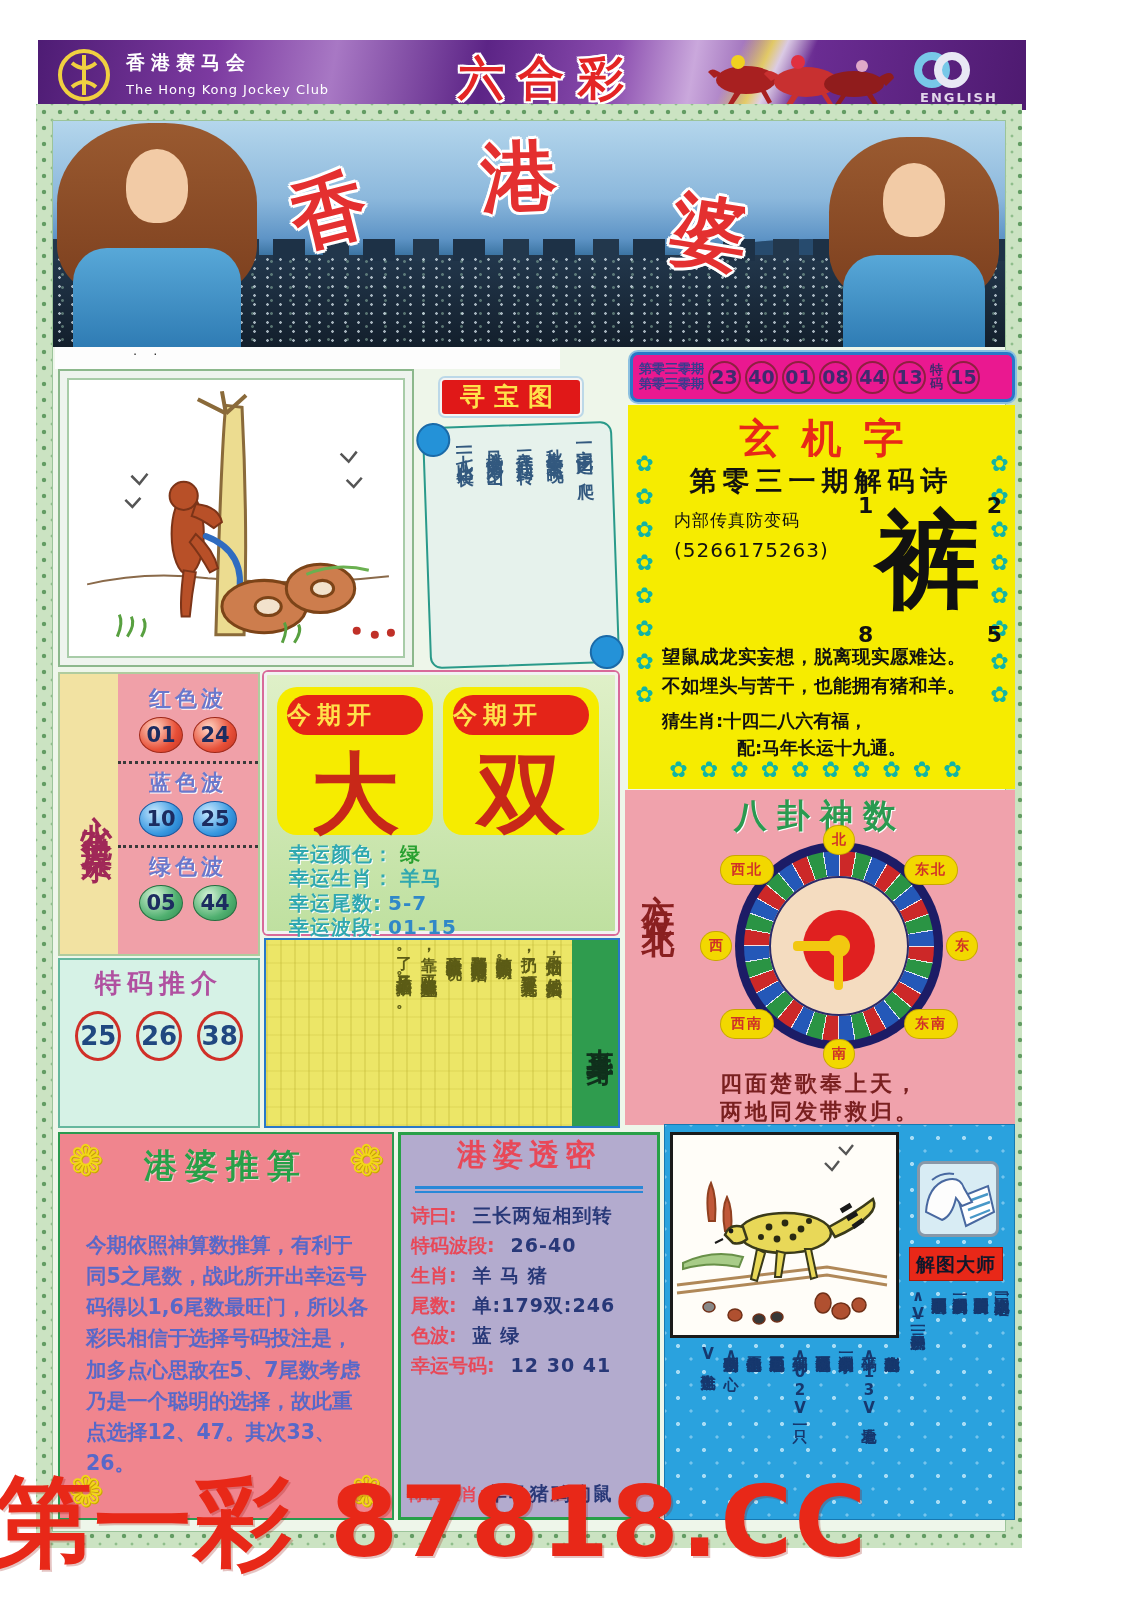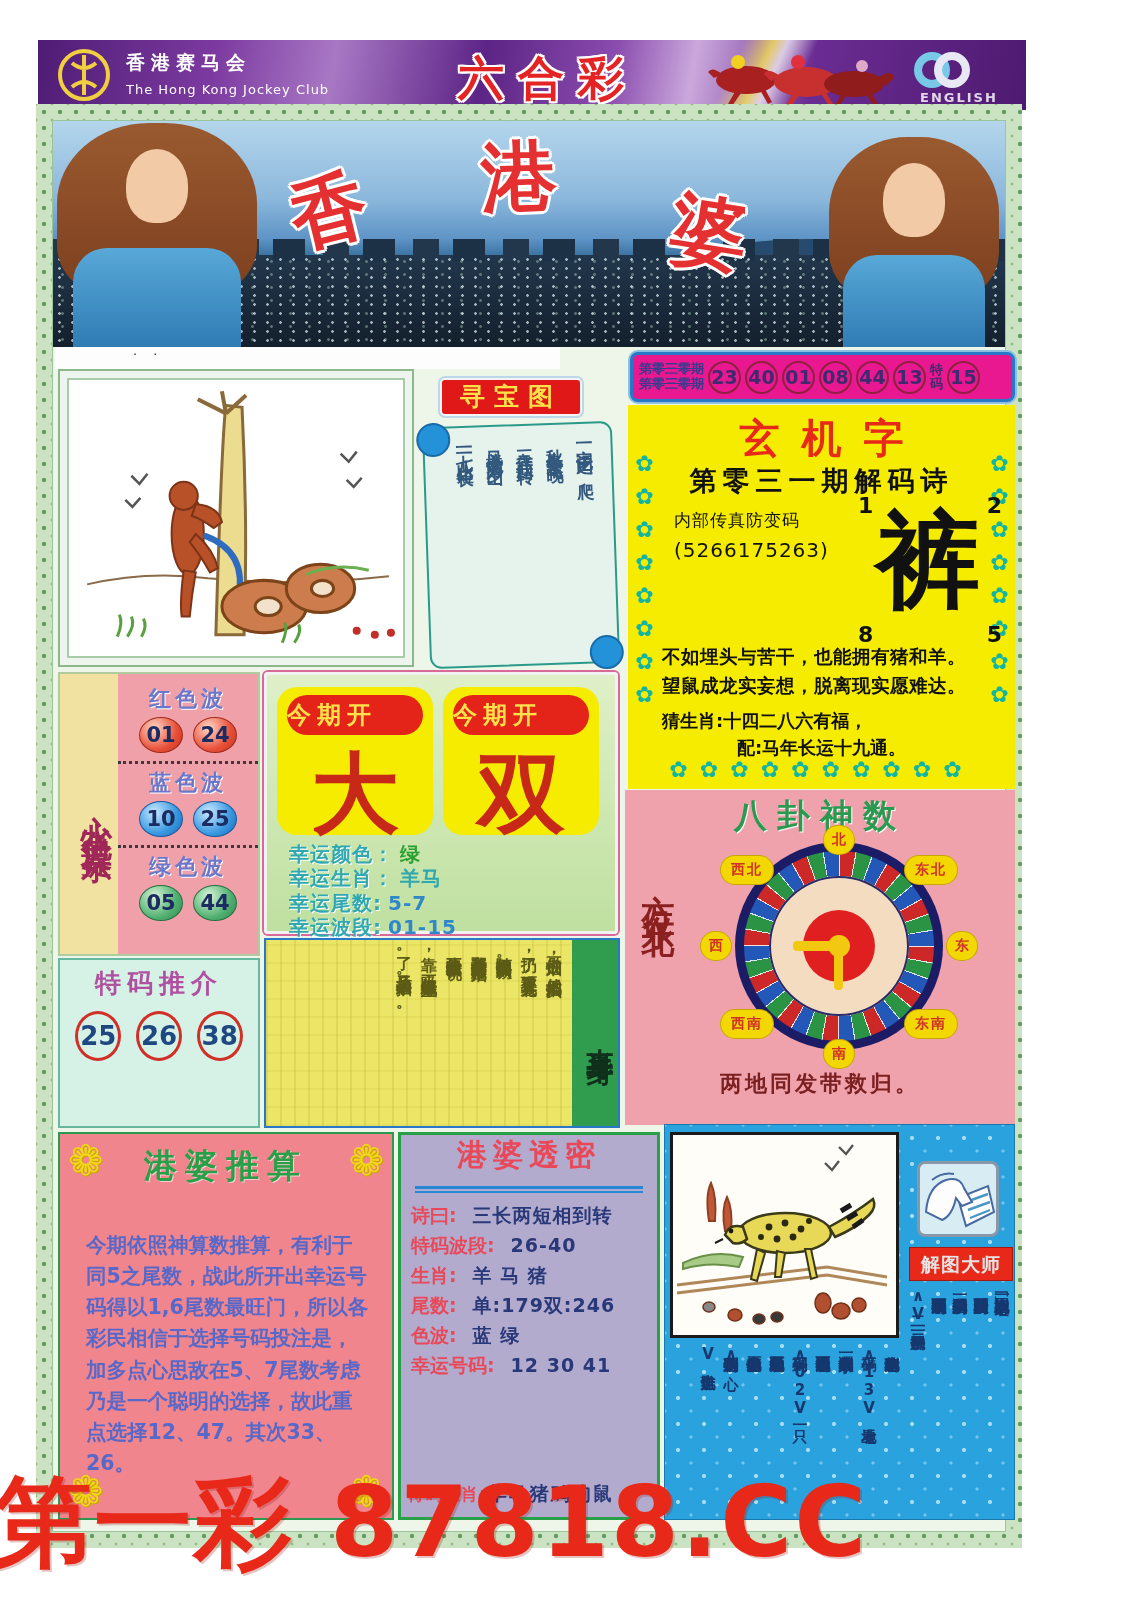--- a/index.html
+++ b/index.html
@@ -182,22 +182,22 @@
   .toumi-foot { position:absolute; left:6px; right:6px; bottom:10px; display:flex; align-items:baseline; }
   .toumi-foot .fl { color:#e84858; font-size:17px; font-weight:bold; letter-spacing:1px; }
   .toumi-foot .fv { color:#283878; font-size:19px; font-weight:bold; margin-left:1px; letter-spacing:2px; }
 
   
   .decode { position:absolute; left:664px; top:1124px; width:351px; height:396px; background:#2aa2de;
     background-image:radial-gradient(circle,rgba(220,245,255,.7) 1.6px,transparent 2.4px),radial-gradient(circle,rgba(190,230,250,.5) 1.2px,transparent 2px);
     background-size:26px 26px,26px 26px; background-position:0 0,13px 13px; border:1px solid #1878b0; }
   .leopard-pic { position:absolute; left:5px; top:7px; width:229px; height:206px; background:#fffdf8; border:3px solid #1a1a1a; }
   .hand-box { position:absolute; left:252px; top:36px; width:82px; height:76px; background:#d8ecf4; border:3px solid #8898a8; border-radius:8px; }
-  .decode-badge { position:absolute; left:244px; top:122px; width:104px; height:34px; background:#e82818; border:1px solid #a81808;
-    color:#e5e5e5; font-size:19px; font-weight:bold; text-align:center; line-height:32px; letter-spacing:1px; }
+  .decode-badge { position:absolute; left:244px; top:122px; width:94px; height:34px; background:#e82818; border:1px solid #a81808;
+    color:#0f172a; font-size:19px; font-weight:bold; text-align:center; line-height:32px; letter-spacing:1px; }
   .decode-right { position:absolute; left:240px; top:162px; width:106px; bottom:6px; writing-mode:vertical-rl; text-orientation:upright;
     font-size:15px; font-weight:bold; color:#16386e; }
   .decode-right div { margin-left:2px; }
   .decode-bottom { position:absolute; left:6px; top:220px; width:230px; bottom:4px; writing-mode:vertical-rl; text-orientation:upright;
     font-size:15px; font-weight:bold; color:#16386e; }
   .decode-bottom div { margin-left:4px; }
 
   
   .watermark { position:absolute; left:-6px; top:1458px; width:1000px; color:#e82818; font-size:98px; font-weight:bold;
     letter-spacing:2px; white-space:nowrap; z-index:50; text-shadow:2px 2px 0 rgba(150,20,10,.25); }
@@ -346,22 +346,22 @@
       <div class="l2">(5266175263)</div>
     </div>
     <div class="bigchar-wrap">
       <div class="corner-num" style="left:-6px;top:-4px;">1</div>
       <div class="corner-num" style="right:-8px;top:-4px;">2</div>
       <div class="corner-num" style="left:-6px;bottom:-10px;">8</div>
       <div class="corner-num" style="right:-8px;bottom:-10px;">5</div>
       <div class="bigchar">裤</div>
     </div>
     <div class="xuanji-poem">
+      <div>望鼠成龙实妄想，脱离现实愿难达。</div>
       <div>不如埋头与苦干，也能拥有猪和羊。</div>
-      <div>望鼠成龙实妄想，脱离现实愿难达。</div>
     </div>
     <div class="xuanji-hint">
       <div>猜生肖:十四二八六有福，</div>
       <div class="h2">配:马年长运十九通。</div>
     </div>
   </div>
 
   <div class="waves">
     <div class="waves-side">心水色波提示</div>
     <div class="waves-main">
@@ -458,20 +458,21 @@
       <div class="dir one" style="left:135px;top:-4px;">北</div>
       <div class="dir two" style="left:216px;top:26px;">东北</div>
       <div class="dir one" style="left:258px;top:102px;">东</div>
       <div class="dir two" style="left:216px;top:180px;">东南</div>
       <div class="dir one" style="left:135px;top:210px;">南</div>
       <div class="dir two" style="left:32px;top:180px;">西南</div>
       <div class="dir one" style="left:12px;top:102px;">西</div>
       <div class="dir two" style="left:32px;top:26px;text-align:right;">西北</div>
     </div>
     <div class="bagua-poem">
+      <div>四面楚歌奉上天，</div>
       <div>两地同发带救归。</div>
     </div>
   </div>
 
   <div class="tuisuan">
     <div class="cornerflower cf-tl">❁</div>
     <div class="cornerflower cf-tr">❁</div>
     <div class="cornerflower cf-bl">❁</div>
     <div class="cornerflower cf-br">❁</div>
     <div class="tuisuan-title">港婆推算</div>

